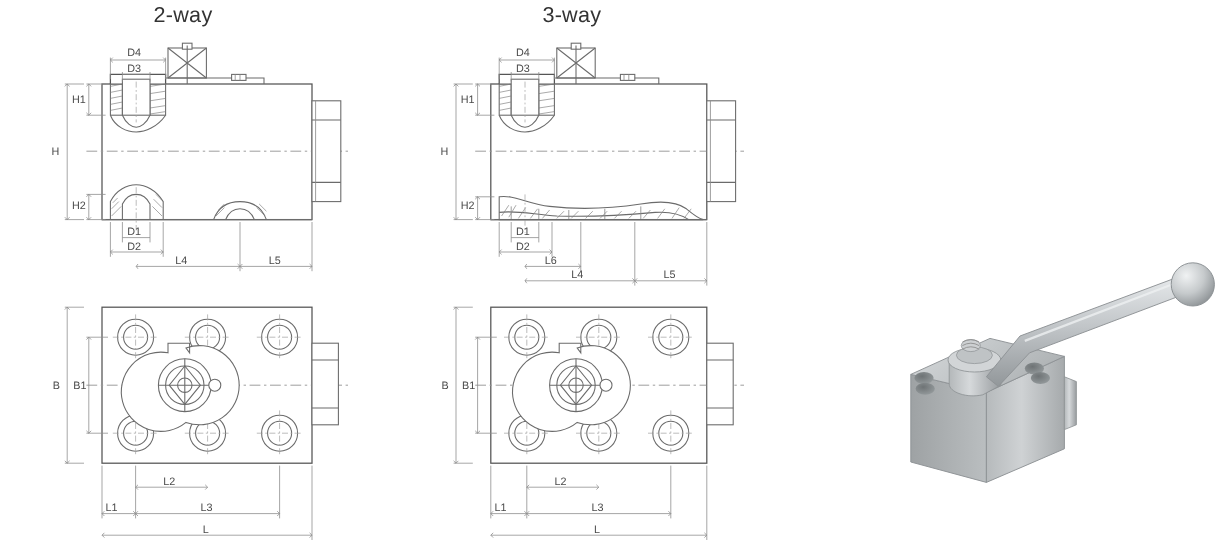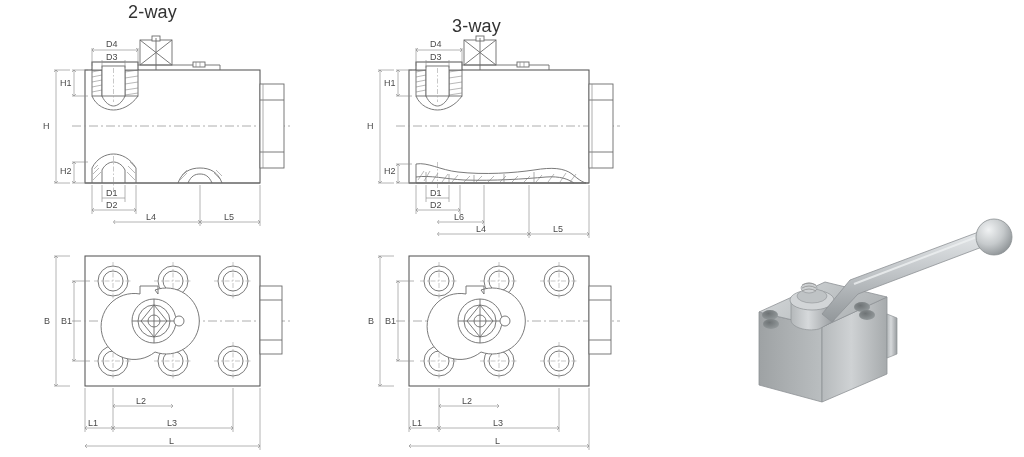--- a/index.html
+++ b/index.html
@@ -1,21 +1,21 @@
 <!DOCTYPE html>
 <html><head>
 <meta charset="utf-8">
 <style>
   html,body{margin:0;padding:0;background:#ffffff;}
   body{width:1024px;height:457px;position:relative;overflow:hidden;
        font-family:"Liberation Sans",sans-serif;color:#3a3a3a;}
   .stage{position:absolute;inset:0;}
   .title{position:absolute;font-weight:normal;font-size:18px;color:#333;letter-spacing:0.2px;}
   #title-2way{left:128px;top:2px;}
-  #title-3way{left:452px;top:16px;}
+  #title-3way{left:452px;top:2px;}
   svg{position:absolute;left:0;top:0;overflow:visible;}
   .ln{stroke:#6b6b6b;stroke-width:.9;fill:none;}
   .ln2{stroke:#555;stroke-width:1.05;fill:none;}
   .thin{stroke:#8a8a8a;stroke-width:.7;fill:none;}
   .dim{stroke:#8d8d8d;stroke-width:.65;fill:none;}
   .cl{stroke:#9a9a9a;stroke-width:.8;fill:none;stroke-dasharray:9 3 2 3;}
   .cl2{stroke:#a2a2a2;stroke-width:.6;fill:none;stroke-dasharray:5 2 1.5 2;}
   .lbl{font-family:"Liberation Sans",sans-serif;font-size:9px;fill:#4a4a4a;}
   .fillw{fill:#ffffff;}
   .hatch{stroke:#7d7d7d;stroke-width:.55;fill:none;}

